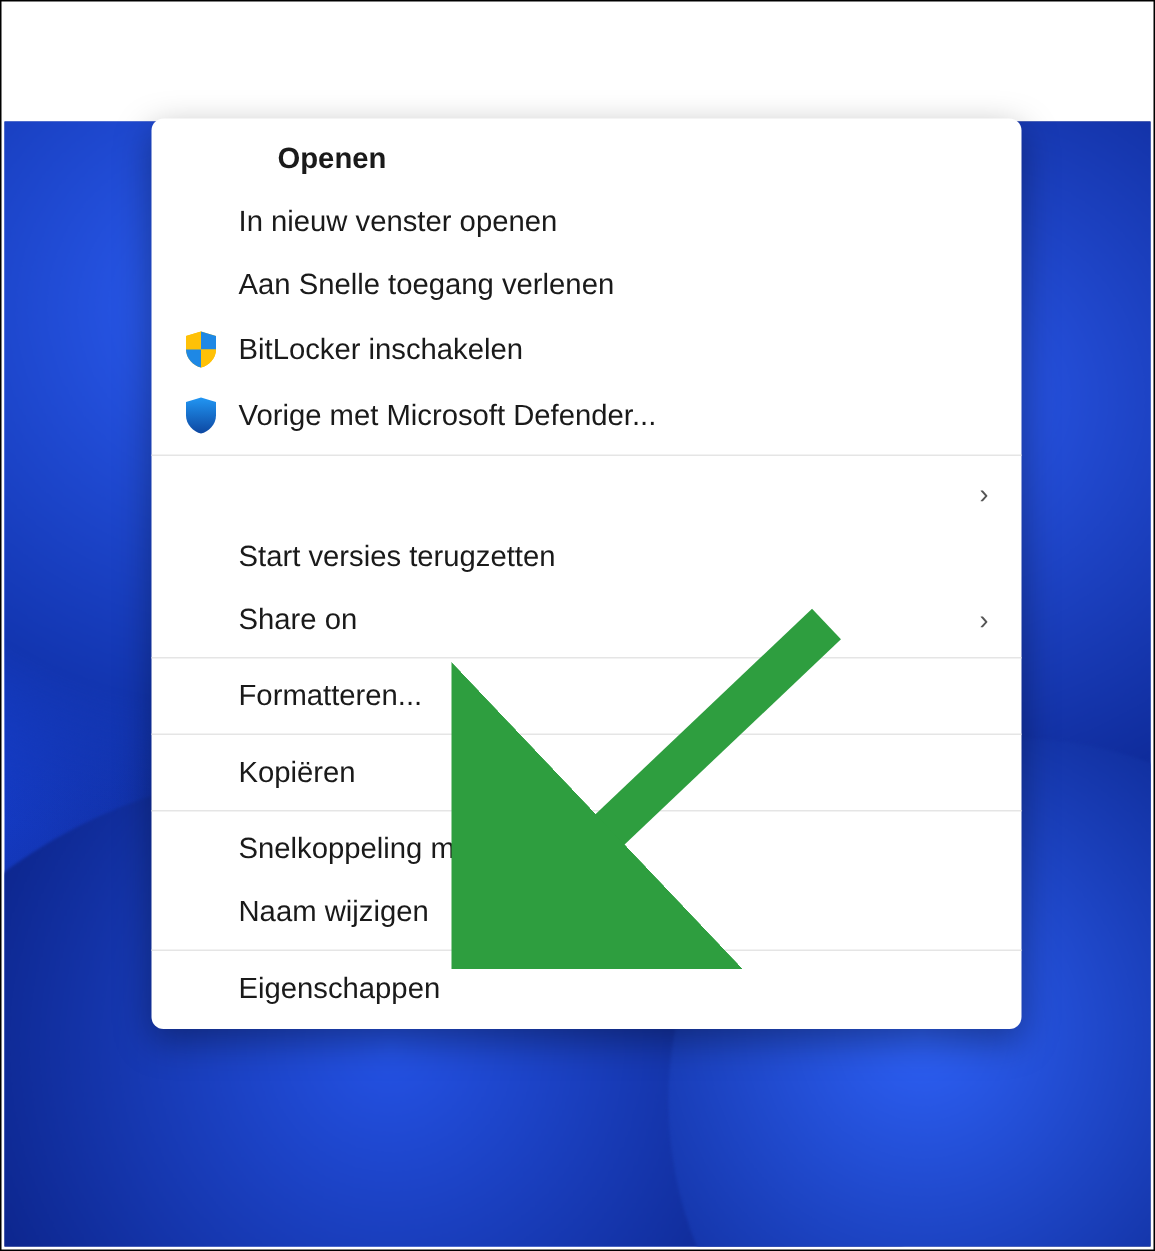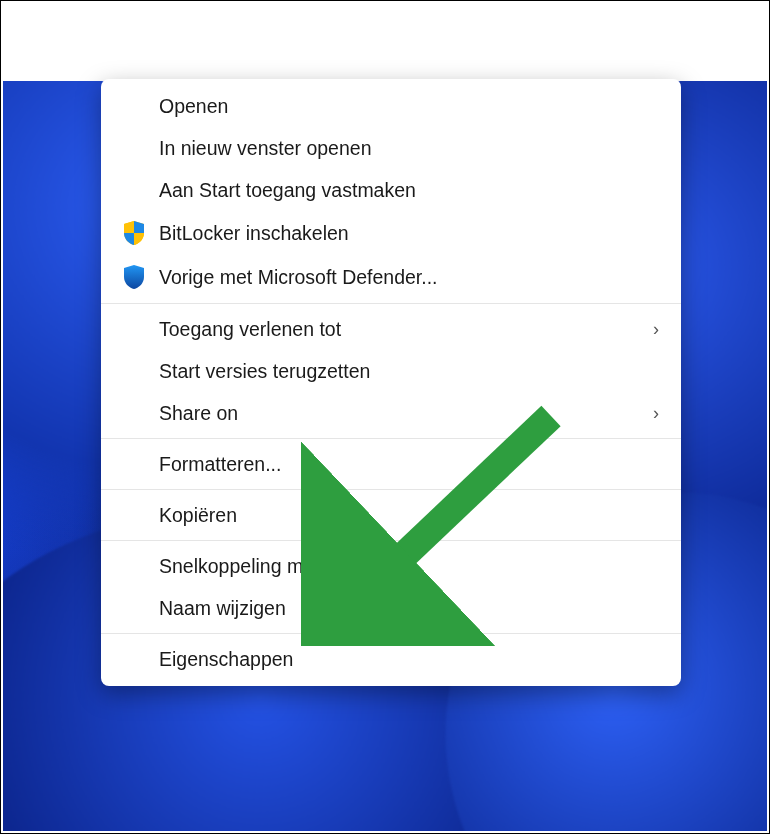--- a/index.html
+++ b/index.html
@@ -98,21 +98,22 @@
     .menu-item {
       display: flex;
       align-items: center;
       padding: 8px 18px 8px 18px;
       min-height: 42px;
       cursor: default;
       position: relative;
     }
 
     .menu-item.bold .label {
-      font-weight: 400;
+      font-weight: 700;
+      margin-left: 26px;
     }
 
     .menu-icon {
       width: 30px;
       height: 28px;
       display: flex;
       align-items: center;
       justify-content: center;
       flex-shrink: 0;
       margin-right: 10px;
@@ -167,21 +168,21 @@
     <div class="menu-item bold">
       <span class="icon-spacer"></span>
       <span class="label">Openen</span>
     </div>
     <div class="menu-item">
       <span class="icon-spacer"></span>
       <span class="label">In nieuw venster openen</span>
     </div>
     <div class="menu-item">
       <span class="icon-spacer"></span>
-      <span class="label">Aan Start toegang vastmaken</span>
+      <span class="label">Aan Snelle toegang verlenen</span>
     </div>
     <div class="menu-item">
       <span class="menu-icon">
         <svg width="24" height="26" viewBox="0 0 24 26">
       <path d="M12 1 L22 4 V13 C22 19 17 24 12 25 C7 24 2 19 2 13 V4 Z" fill="#ffc107"></path>
       <path d="M12 1 L22 4 V13 L12 13 Z" fill="#1e88e5"></path>
       <path d="M12 13 L2 13 V4 L12 1 Z" fill="#ffc107"></path>
       <path d="M12 13 L22 13 C22 19 17 24 12 25 Z" fill="#ffc107"></path>
       <path d="M12 13 L12 25 C7 24 2 19 2 13 Z" fill="#1e88e5"></path>
     </svg>
@@ -198,21 +199,20 @@
         </linearGradient>
       </defs>
       <path d="M12 1 L22 4 V13 C22 19 17 24 12 25 C7 24 2 19 2 13 V4 Z" fill="url(#defg)"></path>
     </svg>
       </span>
       <span class="label">Vorige met Microsoft Defender...</span>
     </div>
     <div class="separator"></div>
     <div class="menu-item">
       <span class="icon-spacer"></span>
-      <span class="label">Toegang verlenen tot</span>
       <span class="chevron">›</span>
     </div>
     <div class="menu-item">
       <span class="icon-spacer"></span>
       <span class="label">Start versies terugzetten</span>
     </div>
     <div class="menu-item">
       <span class="icon-spacer"></span>
       <span class="label">Share on</span>
       <span class="chevron">›</span>

